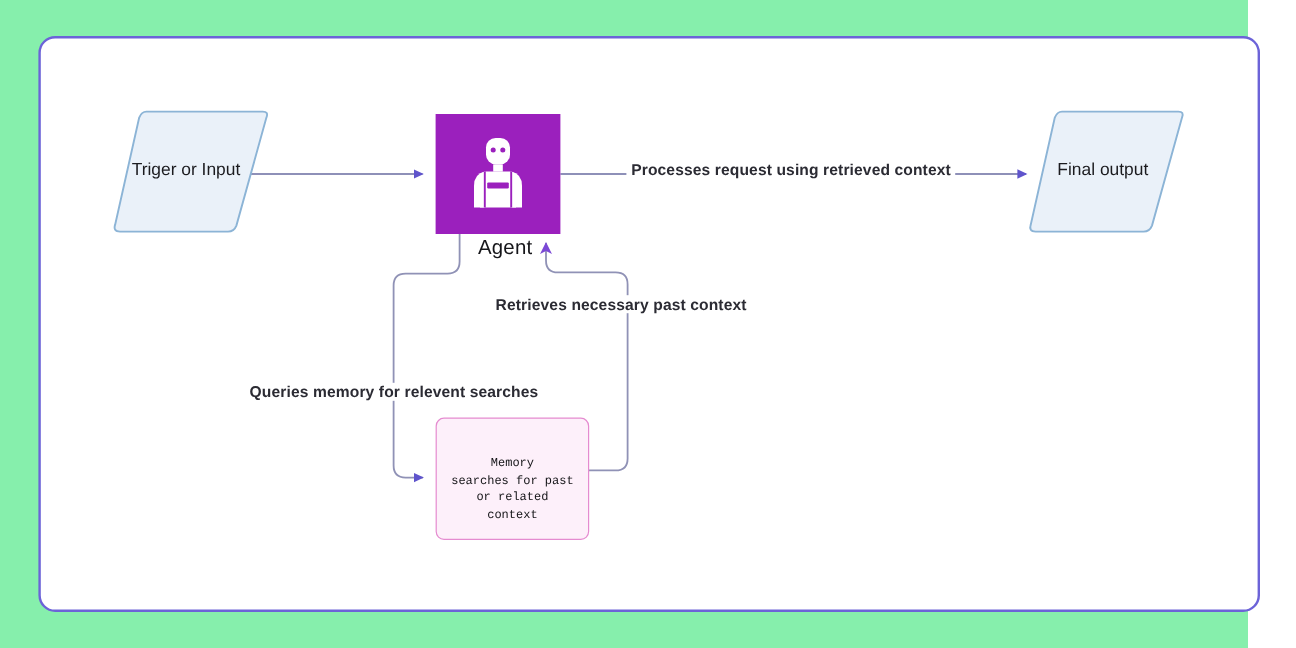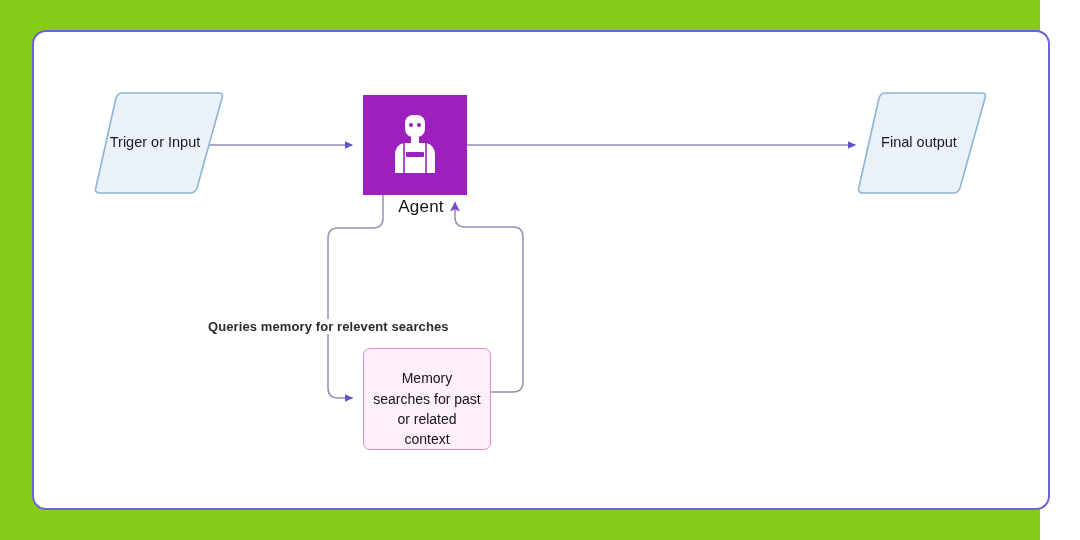--- a/index.html
+++ b/index.html
@@ -10,21 +10,21 @@
   body {
     width: 1080px;
     height: 540px;
     font-family: "Liberation Sans", sans-serif;
     overflow: hidden;
   }
   #canvas {
     position: relative;
     width: 1040px;
     height: 540px;
-    background: #84cc16;
+    background: #86efac;
   }
   
   #frame {
     position: absolute;
     left: 32px;
     top: 30px;
     width: 1018px;
     height: 480px;
     border: 2.5px solid #6c63d8;
     border-radius: 14px;
@@ -114,24 +114,24 @@
     border: 1.6px solid #e58bd0;
     border-radius: 7px;
     box-sizing: border-box;
     display: flex;
     flex-direction: column;
     align-items: center;
     justify-content: center;
     text-align: center;
   }
   #memory-text {
-    font-size: 14px;
+    font-size: 10px;
     line-height: 1.45;
     color: #141417;
-    font-family: Liberation Sans, sans-serif;
+    font-family: Liberation Mono, monospace;
     white-space: pre-line;
     padding: 0 4px;
     margin-top: 20px;
   }
 
   
   .edge-label {
     position: absolute;
     font-family: "Liberation Sans", sans-serif;
     font-weight: bold;
@@ -218,15 +218,17 @@
 context</div>
   </div>
 
   <div class="para" id="node-output">
     <svg class="para-svg" viewBox="0 0 132 108" preserveAspectRatio="none">
       <path d="M30,5 L127,5 Q132,5 130,10 L105,100 Q103,105 98,105 L8,105 Q2,105 4,99 L24,10 Q26,5 30,5 Z" fill="#eaf1f9" stroke="#8cb4d6" stroke-width="1.6"></path>
     </svg>
     <span class="para-label">Final output</span>
   </div>
 
+  <div class="edge-label" id="label-processes">Processes request using retrieved context</div>
+  <div class="edge-label" id="label-retrieves">Retrieves necessary past context</div>
   <div class="edge-label" id="label-queries">Queries memory for relevent searches</div>
 
 </div>
 
 </body></html>

